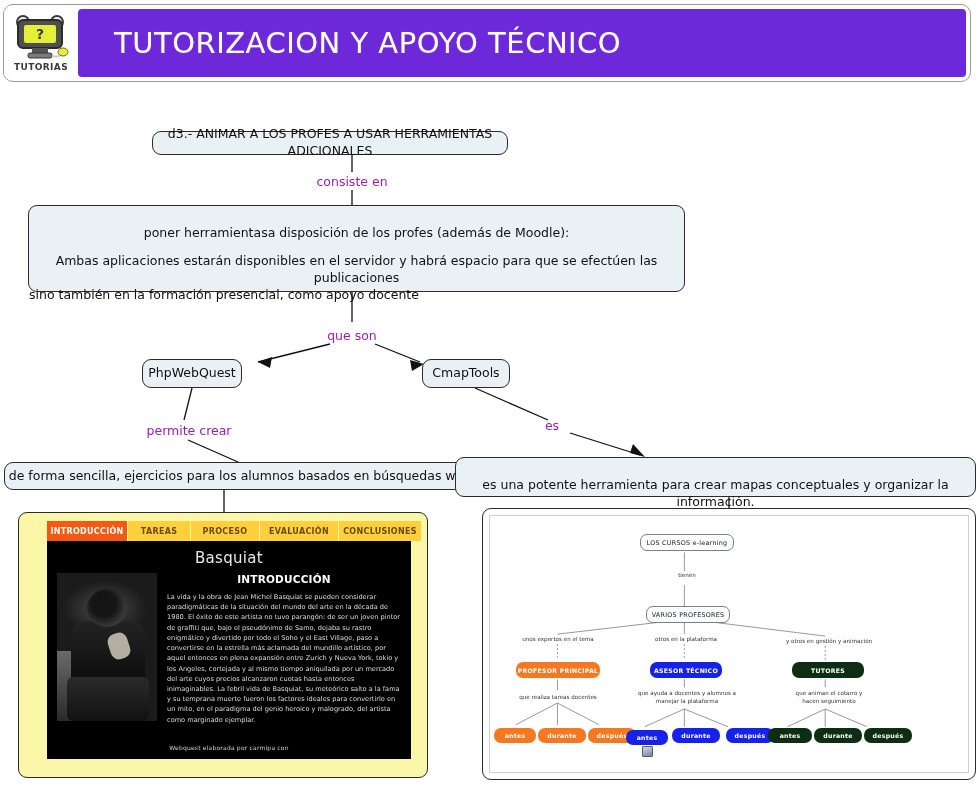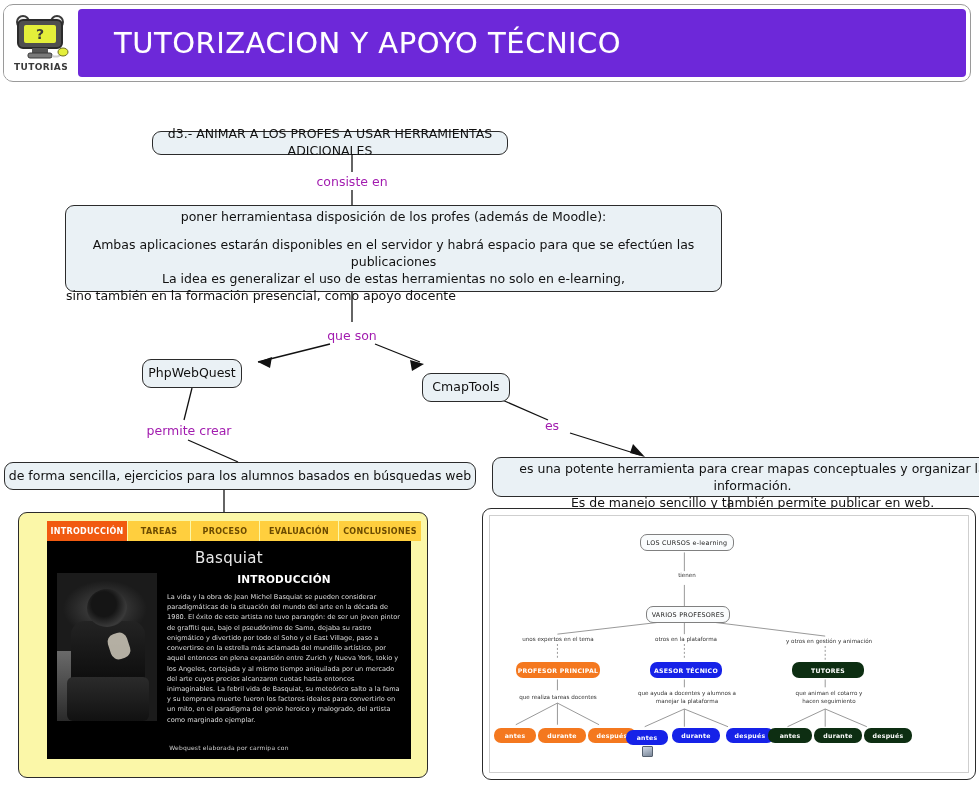--- a/index.html
+++ b/index.html
@@ -56,21 +56,21 @@
   .cnode {
     background: #eaf1f5;
     border: 1px solid #2b2b2b;
     border-radius: 9px;
     box-sizing: border-box;
     color: #111;
     display: flex; align-items: center; justify-content: center;
     text-align: center;
     line-height: 1.35;
   }
-  .cnode.multiline { display: block; padding-top: 3px; margin-left: 37px; }
+  .cnode.multiline { display: block; padding-top: 19px; }
   .link-label {
     color: #a21caf; font-size: 12.5px; text-align: center; white-space: nowrap;
   }
   svg.wires { position: absolute; left: 0; top: 0; width: 979px; height: 785px; pointer-events: none; }
 
   
   #webquest-frame {
     left: 18px; top: 512px; width: 410px; height: 266px;
     border: 1px solid #2b2b2b; border-radius: 9px;
     background: #fbf7a8;
@@ -227,31 +227,30 @@
 <div class="cnode abs" style="left:152px; top:131px; width:356px; height:24px; font-size:12.5px;">
   <span>d3.- ANIMAR A LOS PROFES A USAR HERRAMIENTAS ADICIONALES</span>
 </div>
 
 <div class="link-label abs" style="left:300px; top:174px; width:104px;">consiste en</div>
 
 <div class="cnode multiline abs" style="left:28px; top:205px; width:657px; height:87px; font-size:12.5px;">
   <div style="text-align:center;">poner herramientasa disposición de los profes (además de Moodle):</div>
   <div style="height:11px;"></div>
   <div style="text-align:center;">Ambas aplicaciones estarán disponibles en el servidor y habrá espacio para que se efectúen las publicaciones</div>
-  <div style="text-align:center;">La idea es generalizar el uso de estas herramientas no solo en e-learning,</div>
   <div style="text-align:left;">sino también en la formación presencial, como apoyo docente</div>
 </div>
 
 <div class="link-label abs" style="left:315px; top:328px; width:74px;">que son</div>
 
 <div class="cnode abs" style="left:142px; top:359px; width:100px; height:29px; font-size:12.5px;">
   <span>PhpWebQuest</span>
 </div>
 
-<div class="cnode abs" style="left:422px; top:359px; width:88px; height:29px; font-size:12.5px;margin-top:14px;">
+<div class="cnode abs" style="left:422px; top:359px; width:88px; height:29px; font-size:12.5px;">
   <span>CmapTools</span>
 </div>
 
 <div class="link-label abs" style="left:134px; top:423px; width:110px;">permite crear</div>
 
 <div class="link-label abs" style="left:536px; top:418px; width:32px;">es</div>
 
 <div class="cnode abs" style="left:4px; top:462px; width:472px; height:28px; font-size:12.5px;">
   <span>de forma sencilla, ejercicios para los alumnos basados en búsquedas web</span>
 </div>

